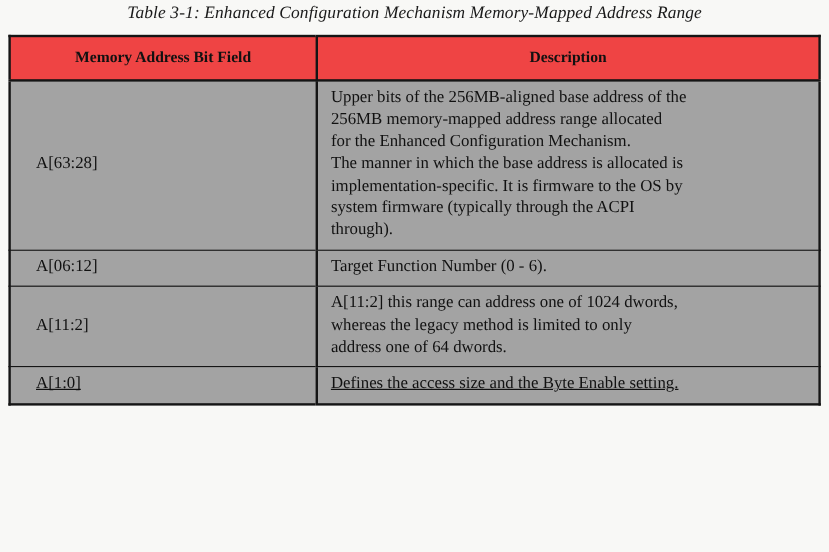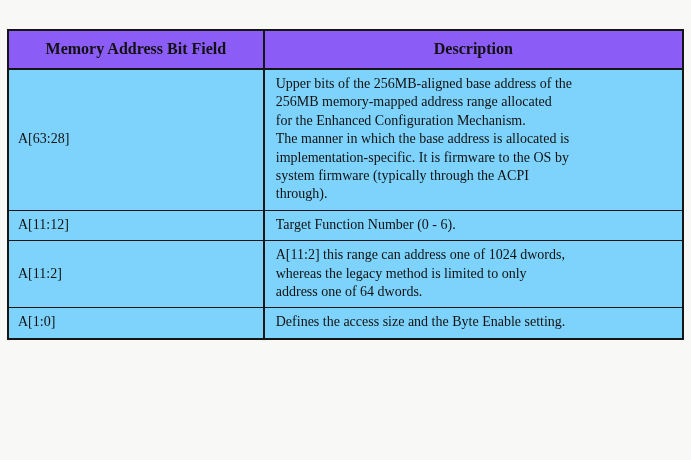--- a/index.html
+++ b/index.html
@@ -50,64 +50,66 @@
     border-left: 2px solid #151515;
     border-right: 2px solid #151515;
     border-top: 2px solid #151515;
     border-bottom: 2px solid #151515;
   }
 
   table.addr-table col.c1 { width: 255px; }
   table.addr-table col.c2 { width: 418px; }
 
   thead th {
-    background: #8b5cf6;
+    background: #ef4444;
     font-weight: bold;
-    font-size: 16px;
+    font-size: 13px;
     text-align: center;
     padding: 9px 6px 10px 6px;
     border-bottom: 2px solid #151515;
     vertical-align: middle;
   }
   thead th.col-field {
     border-right: 2px solid #151515;
   }
 
   tbody td {
     font-size: 14px;
     line-height: 18.4px;
     padding: 5px 8px 6px 8px;
     border-bottom: 1.5px solid #151515;
     vertical-align: top;
-    background: #7dd3fc;
+    background: #a3a3a3;
   }
   tbody tr:last-child td {
     border-bottom: none;
+    text-decoration: underline;
   }
   tbody td.col-field {
     border-right: 2px solid #151515;
-    padding-left: 9px;
+    padding-left: 21px;
     white-space: nowrap;
   }
   tbody td.col-desc {
     padding-left: 11px;
     padding-right: 10px;
   }
   tbody tr.tall td.col-field {
     vertical-align: middle;
   }
   .desc-line {
     display: block;
   }
 </style>
 </head>
 <body>
 
 <div class="page">
 
+  <div class="table-caption">Table 3-1: Enhanced Configuration Mechanism Memory-Mapped Address Range</div>
 
   <div class="table-wrap">
     <table class="addr-table">
       <colgroup>
         <col class="c1">
         <col class="c2">
       </colgroup>
       <thead>
         <tr>
           <th class="col-field">Memory Address Bit Field</th>
@@ -121,21 +123,21 @@
               <span class="desc-line">Upper bits of the 256MB-aligned base address of the</span>
               <span class="desc-line">256MB memory-mapped address range allocated</span>
               <span class="desc-line">for the Enhanced Configuration Mechanism.</span>
               <span class="desc-line">The manner in which the base address is allocated is</span>
               <span class="desc-line">implementation-specific. It is firmware to the OS by</span>
               <span class="desc-line">system firmware (typically through the ACPI</span>
               <span class="desc-line">through).</span>
             </td>
           </tr>
           <tr>
-            <td class="col-field">A[11:12]</td>
+            <td class="col-field">A[06:12]</td>
             <td class="col-desc">
               <span class="desc-line">Target Function Number (0 - 6).</span>
             </td>
           </tr>
           <tr class="tall">
             <td class="col-field">A[11:2]</td>
             <td class="col-desc">
               <span class="desc-line">A[11:2] this range can address one of 1024 dwords,</span>
               <span class="desc-line">whereas the legacy method is limited to only</span>
               <span class="desc-line">address one of 64 dwords.</span>

